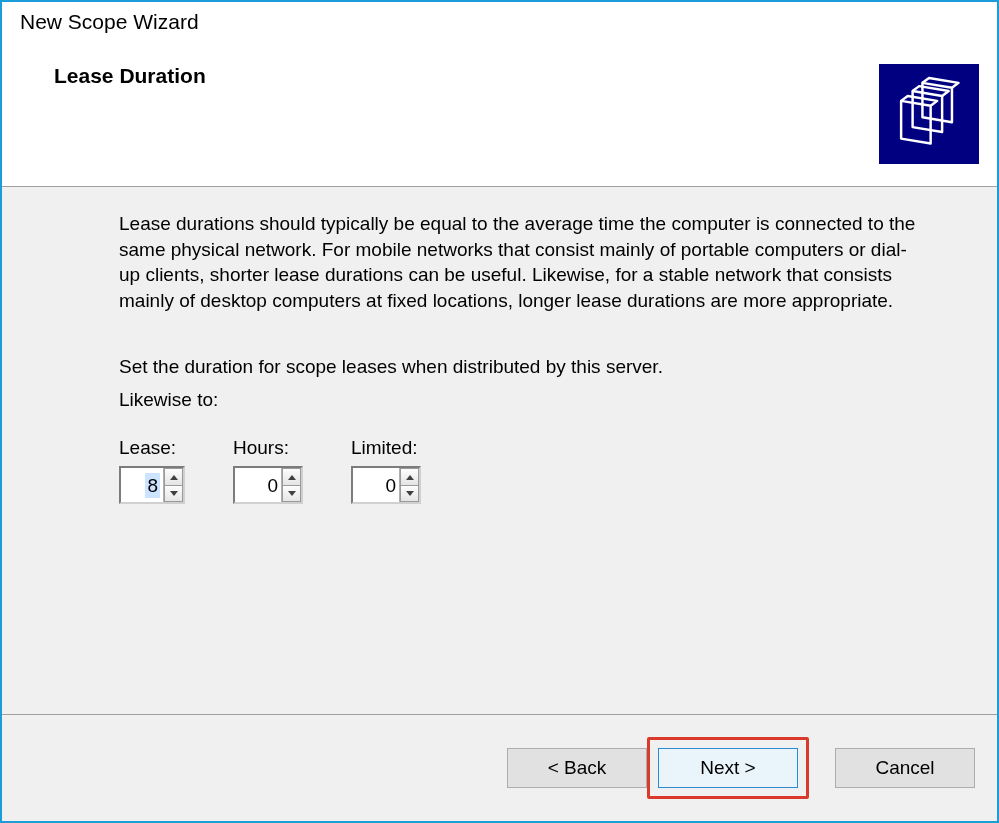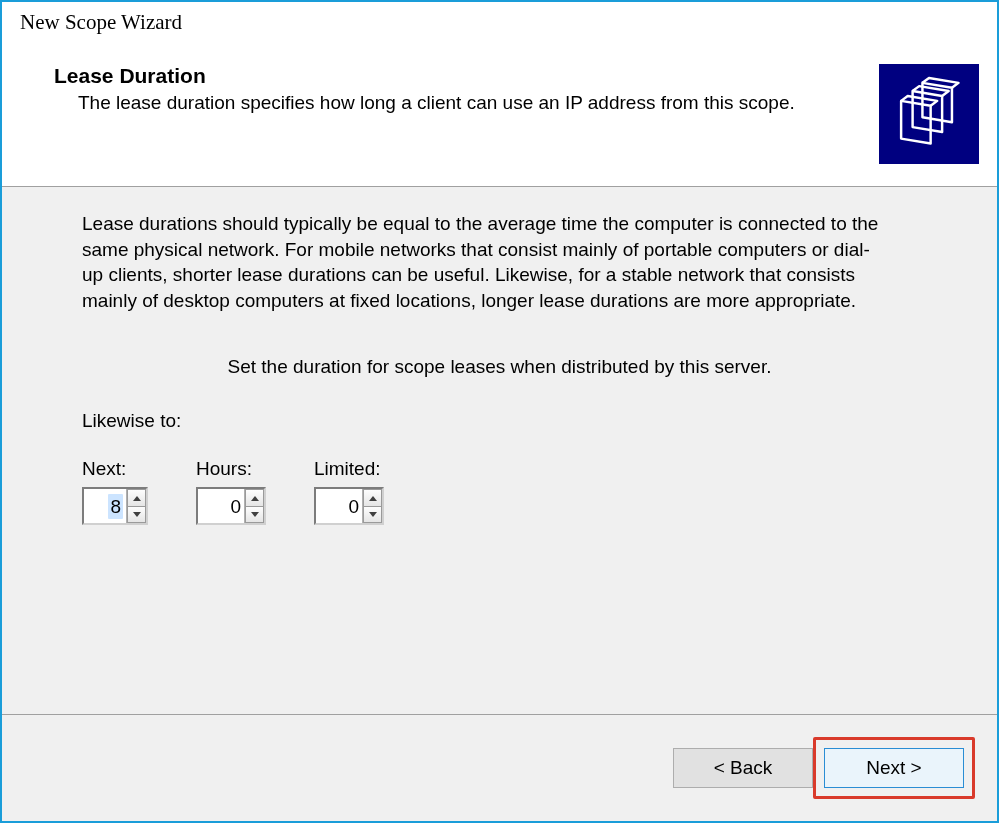--- a/index.html
+++ b/index.html
@@ -21,21 +21,20 @@
     position: relative;
   }
 
   
   .titlebar {
     height: 44px;
     padding: 8px 18px 0 18px;
     font-size: 21px;
     color: #000;
     background: #fff;
-    font-family: Liberation Serif, serif;
   }
 
   
   .header {
     display: flex;
     align-items: flex-start;
     padding: 18px 18px 22px 52px;
     background: #fff;
     position: relative;
   }
@@ -65,26 +64,26 @@
   .sep {
     height: 1px;
     background: #a0a0a0;
     width: 100%;
   }
 
   
   .body {
     flex: 1;
     background: #f0f0f0;
-    padding: 24px 80px 24px 80px;
+    padding: 24px 80px 24px 117px;
     font-size: 19px;
     line-height: 1.35;
   }
   .para { margin-bottom: 40px; max-width: 800px; }
-  .para2 { margin-bottom: 29px; text-align: center; }
+  .para2 { margin-bottom: 8px; }
   .limited { margin-bottom: 22px; }
 
   .spinners {
     display: flex;
     gap: 48px;
   }
   .spinner-group { }
   .spinner-label { font-size: 19px; margin-bottom: 6px; }
   .spinner {
     display: flex;
@@ -165,21 +164,20 @@
 </head>
 <body>
 
 <div class="window">
 
   <div class="titlebar">New Scope Wizard</div>
 
   <div class="header">
     <div class="header-text">
       <div class="header-title">Lease Duration</div>
-      <div class="header-subtitle">The lease duration specifies how long a client can use an IP address from this scope.</div>
     </div>
     <div class="header-icon">
       <svg viewBox="0 0 100 100">
         <g fill="none" stroke="#ffffff" stroke-width="3" stroke-linejoin="round">
 
           <path d="M42 12 L78 18 L78 60 L42 54 Z"></path>
           <path d="M42 12 L50 6 L86 12 L78 18"></path>
 
           <path d="M30 22 L66 28 L66 72 L30 66 Z"></path>
           <path d="M30 22 L38 16 L74 22 L66 28"></path>
@@ -194,21 +192,21 @@
   <div class="sep"></div>
 
   <div class="body">
     <div class="para">Lease durations should typically be equal to the average time the computer is connected to the same physical network. For mobile networks that consist mainly of portable computers or dial-up clients, shorter lease durations can be useful. Likewise, for a stable network that consists mainly of desktop computers at fixed locations, longer lease durations are more appropriate.</div>
     <div class="para2">Set the duration for scope leases when distributed by this server.</div>
     <div class="limited">Likewise to:</div>
 
     <div class="spinners">
 
       <div class="spinner-group first">
-        <div class="spinner-label">Next:</div>
+        <div class="spinner-label">Lease:</div>
         <div class="spinner">
           <div class="spinner-value">
               <span class="selected">8</span>
             </div>
           <div class="spinner-buttons">
             <button class="spin-btn">
                 <svg viewBox="0 0 8 5">
                   <path d="M0 5 L4 0 L8 5 Z" fill="#404040"></path>
                 </svg>
               </button>
@@ -262,15 +260,16 @@
     </div>
   </div>
 
   <div class="footer-sep"></div>
 
   <div class="footer">
     <button class="btn">&lt; Back</button>
     <span class="highlight-wrap">
       <button class="btn btn-default">Next &gt;</button>
     </span>
+    <button class="btn gap-cancel">Cancel</button>
   </div>
 
 </div>
 
 </body></html>

